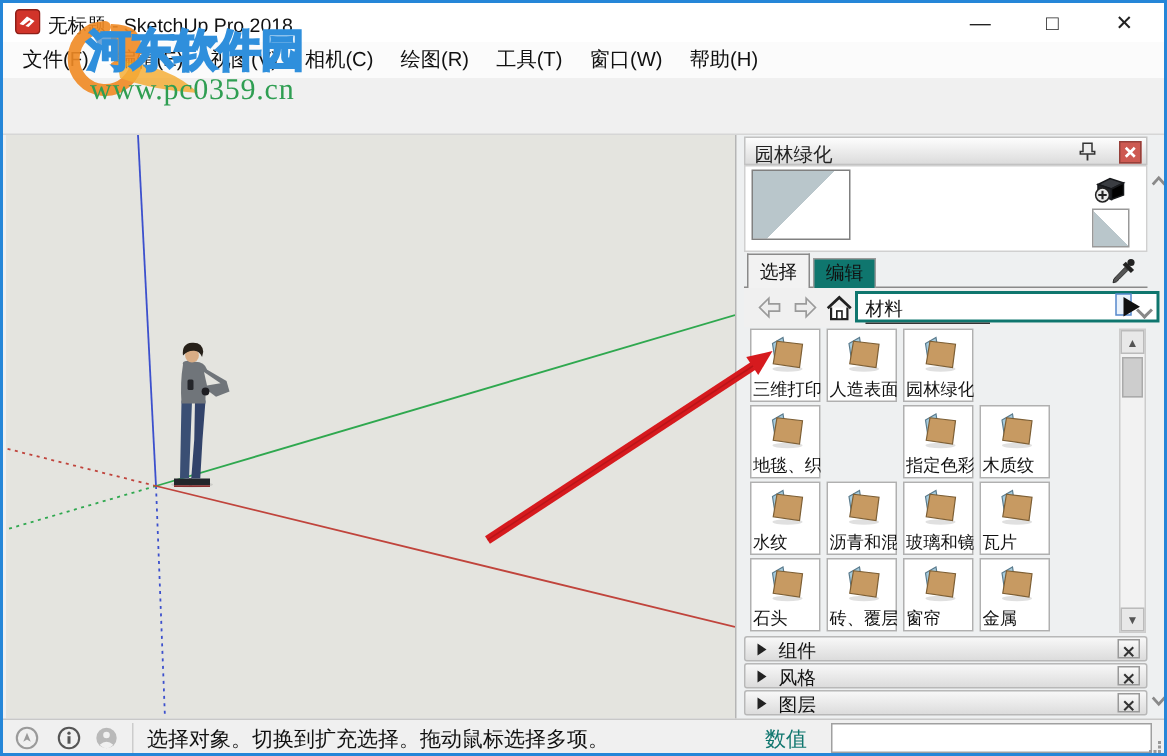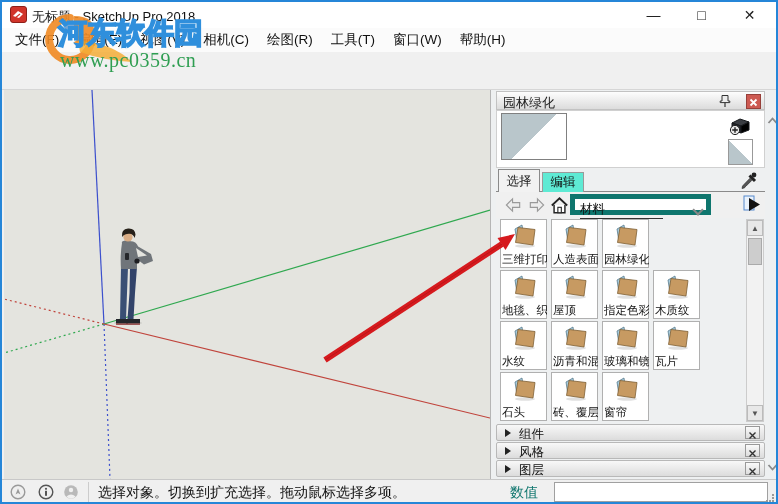--- a/index.html
+++ b/index.html
@@ -38,26 +38,26 @@
   .tray-hdr-label { position:absolute; left:6px; top:2px; font-size:13px; color:#222; }
   .pin-ic { position:absolute; right:32px; top:2px; }
   .tray-close { position:absolute; right:3px; top:2px; width:15px; height:15px; background:#cd5a52; border:1px solid #96403a; }
   .preview { position:absolute; left:5px; top:20px; width:269px; height:58px; background:#ffffff; border:1px solid #d0d0d0; }
   .swatch-big { position:absolute; left:4px; top:2px; width:66px; height:47px; border:1px solid #808080; background:linear-gradient(135deg,#b9c6cb 50%,#ffffff 50%); }
   .mk-material { position:absolute; right:12px; top:3px; width:24px; height:24px; }
   .swatch-small { position:absolute; right:11px; top:28px; width:25px; height:26px; border:1px solid #999; background:linear-gradient(45deg,#b9c6cb 50%,#ffffff 50%); }
   .tabs { position:absolute; left:5px; top:79px; width:269px; height:23px; }
   .tab { position:absolute; top:0; height:23px; font-size:12.5px; text-align:center; line-height:22px; color:#111; }
   .tab-active { left:2px; width:42px; background:#f2f2f2; border:1px solid #8a8a8a; border-bottom:none; z-index:2; }
-  .tab-idle { left:46px; width:42px; height:20px; top:3px; background:#5eead4; border:1px solid #9a9a9a; border-bottom:none; line-height:19px; }
+  .tab-idle { left:46px; width:42px; height:20px; top:3px; background:#0f766e; border:1px solid #9a9a9a; border-bottom:none; line-height:19px; }
   .tab-base { position:absolute; left:0; top:22px; width:269px; height:1px; background:#8a8a8a; }
   .dropper { position:absolute; right:8px; top:2px; }
   .navrow { position:absolute; left:5px; top:102px; width:269px; height:26px; background:#f0f0f0; }
   .nav-ic { position:absolute; top:4px; }
-  .combo { position:absolute; left:74px; top:2px; width:141px; height:21px; background:#fff; border:5px solid #0f766e; }
+  .combo { position:absolute; left:74px; top:2px; width:203px; height:21px; background:#fff; border:2px solid #0f766e; }
   .combo-text { position:absolute; left:5px; top:2px; font-size:12.5px; color:#111; border-bottom:1px solid #333; padding-right:58px; }
   .combo-chev { position:absolute; right:4px; top:7px; width:8px; height:8px; border-right:2px solid #888; border-bottom:2px solid #888; transform:rotate(45deg); }
   .detail-btn { position:absolute; right:2px; top:2px; width:22px; height:21px; }
 
   .grid { position:absolute; left:4px; top:128px; width:252px; height:205px; overflow:hidden; }
   .cell { position:absolute; width:47px; height:49px; background:#fff; border:1px solid #b0b0b0; }
   .cell svg { display:block; margin:3px auto 0 auto; }
   .cell-label { position:absolute; left:1px; bottom:0px; width:45px; font-size:11.5px; color:#111; white-space:nowrap; overflow:hidden; }
   .vsb { position:absolute; left:255px; top:129px; width:18px; height:203px; background:#f2f2f2; border:1px solid #ccc; }
   .vsb-btn { position:absolute; left:0; width:16px; height:16px; background:#e8e8e8; border:1px solid #bbb; color:#555; font-size:8px; text-align:center; line-height:15px; }
@@ -411,28 +411,20 @@
         </div>
 
       <div class="cell" style="left:5px;top:52px">
           <svg width="30" height="26" viewBox="0 0 30 26">
             <ellipse cx="16" cy="23" rx="10" ry="1.8" fill="rgba(0,0,0,0.12)"></ellipse>
             <path d="M6 6 L13 2 L15 15 L8 19 Z" fill="#a6cbdd" stroke="#5b7c8e" stroke-width="0.8"></path>
             <path d="M9 4.5 L26 6.5 L24 22 L6.5 19.5 Z" fill="#c79a62" stroke="#7d5f35" stroke-width="0.8"></path>
           </svg>
           <span class="cell-label">地毯、织物</span>
         </div>
-      <div class="cell" style="left:56px;top:52px">
-          <svg width="30" height="26" viewBox="0 0 30 26">
-            <ellipse cx="16" cy="23" rx="10" ry="1.8" fill="rgba(0,0,0,0.12)"></ellipse>
-            <path d="M6 6 L13 2 L15 15 L8 19 Z" fill="#a6cbdd" stroke="#5b7c8e" stroke-width="0.8"></path>
-            <path d="M9 4.5 L26 6.5 L24 22 L6.5 19.5 Z" fill="#c79a62" stroke="#7d5f35" stroke-width="0.8"></path>
-          </svg>
-          <span class="cell-label">屋顶</span>
-        </div>
       <div class="cell" style="left:107px;top:52px">
           <svg width="30" height="26" viewBox="0 0 30 26">
             <ellipse cx="16" cy="23" rx="10" ry="1.8" fill="rgba(0,0,0,0.12)"></ellipse>
             <path d="M6 6 L13 2 L15 15 L8 19 Z" fill="#a6cbdd" stroke="#5b7c8e" stroke-width="0.8"></path>
             <path d="M9 4.5 L26 6.5 L24 22 L6.5 19.5 Z" fill="#c79a62" stroke="#7d5f35" stroke-width="0.8"></path>
           </svg>
           <span class="cell-label">指定色彩</span>
         </div>
       <div class="cell" style="left:158px;top:52px">
           <svg width="30" height="26" viewBox="0 0 30 26">
@@ -492,20 +484,28 @@
           </svg>
           <span class="cell-label">砖、覆层</span>
         </div>
       <div class="cell" style="left:107px;top:154px">
           <svg width="30" height="26" viewBox="0 0 30 26">
             <ellipse cx="16" cy="23" rx="10" ry="1.8" fill="rgba(0,0,0,0.12)"></ellipse>
             <path d="M6 6 L13 2 L15 15 L8 19 Z" fill="#a6cbdd" stroke="#5b7c8e" stroke-width="0.8"></path>
             <path d="M9 4.5 L26 6.5 L24 22 L6.5 19.5 Z" fill="#c79a62" stroke="#7d5f35" stroke-width="0.8"></path>
           </svg>
           <span class="cell-label">窗帘</span>
+        </div>
+      <div class="cell" style="left:158px;top:154px">
+          <svg width="30" height="26" viewBox="0 0 30 26">
+            <ellipse cx="16" cy="23" rx="10" ry="1.8" fill="rgba(0,0,0,0.12)"></ellipse>
+            <path d="M6 6 L13 2 L15 15 L8 19 Z" fill="#a6cbdd" stroke="#5b7c8e" stroke-width="0.8"></path>
+            <path d="M9 4.5 L26 6.5 L24 22 L6.5 19.5 Z" fill="#c79a62" stroke="#7d5f35" stroke-width="0.8"></path>
+          </svg>
+          <span class="cell-label">金属</span>
         </div>
     </div>
 
     <div class="vsb">
       <div class="vsb-btn" style="top:0">▲</div>
       <div class="vsb-thumb"></div>
       <div class="vsb-btn" style="bottom:0">▼</div>
     </div>
 
     <svg class="tray-chev" style="top:25px" width="11" height="12" viewBox="0 0 11 12">

